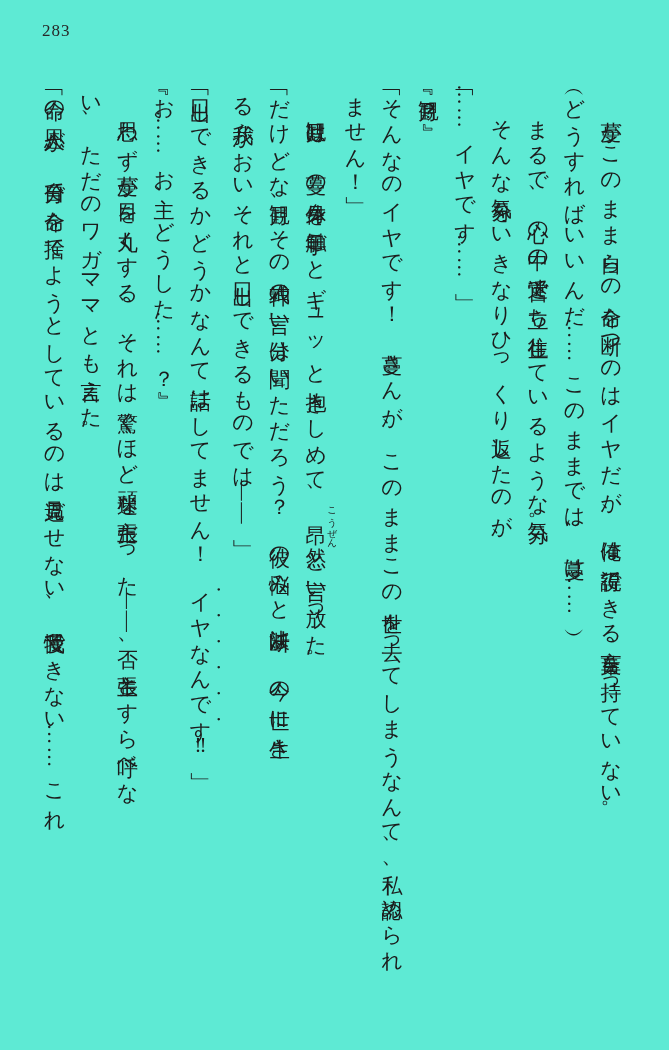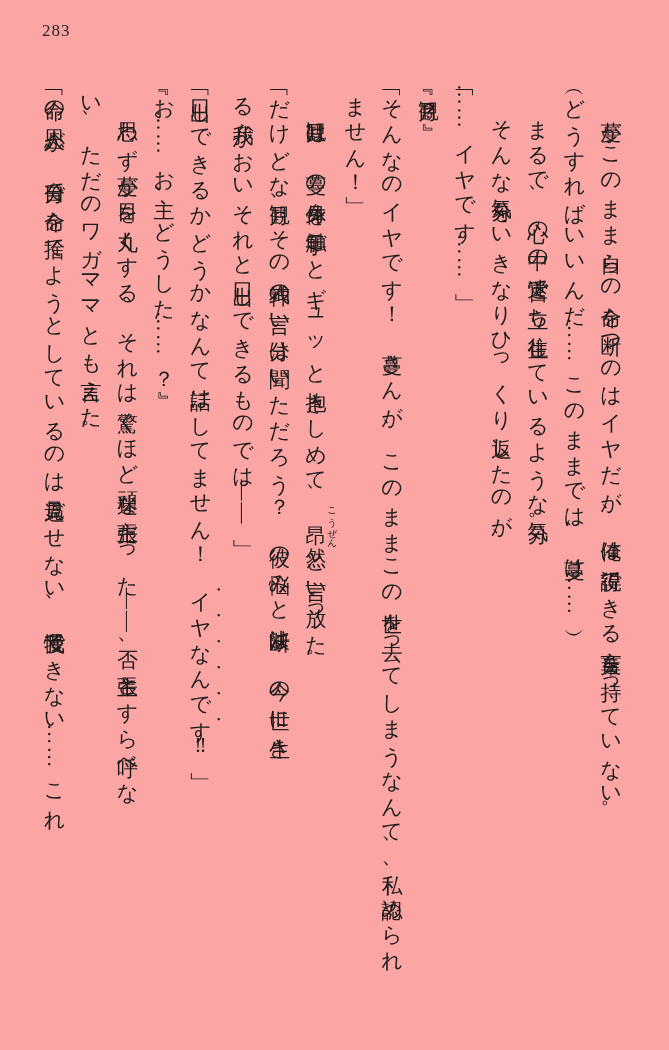--- a/index.html
+++ b/index.html
@@ -9,21 +9,21 @@
   body {
     width: 669px;
     height: 1050px;
     background: #fbfbf9;
     overflow: hidden;
   }
   .page {
     position: relative;
     width: 669px;
     height: 1050px;
-    background: #fca5a5;
+    background: #5eead4;
     font-family: "Liberation Serif", "DejaVu Serif", serif;
   }
   .page-number {
     position: absolute;
     left: 42px;
     top: 21px;
     font-size: 17px;
     letter-spacing: 1px;
     color: #272727;
   }

